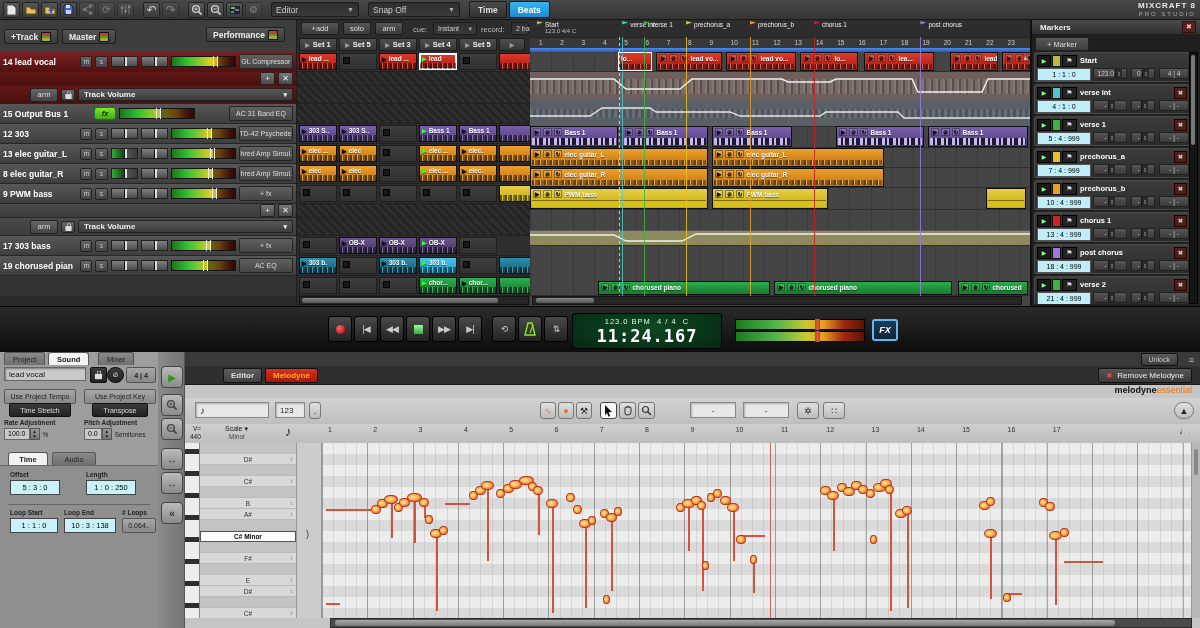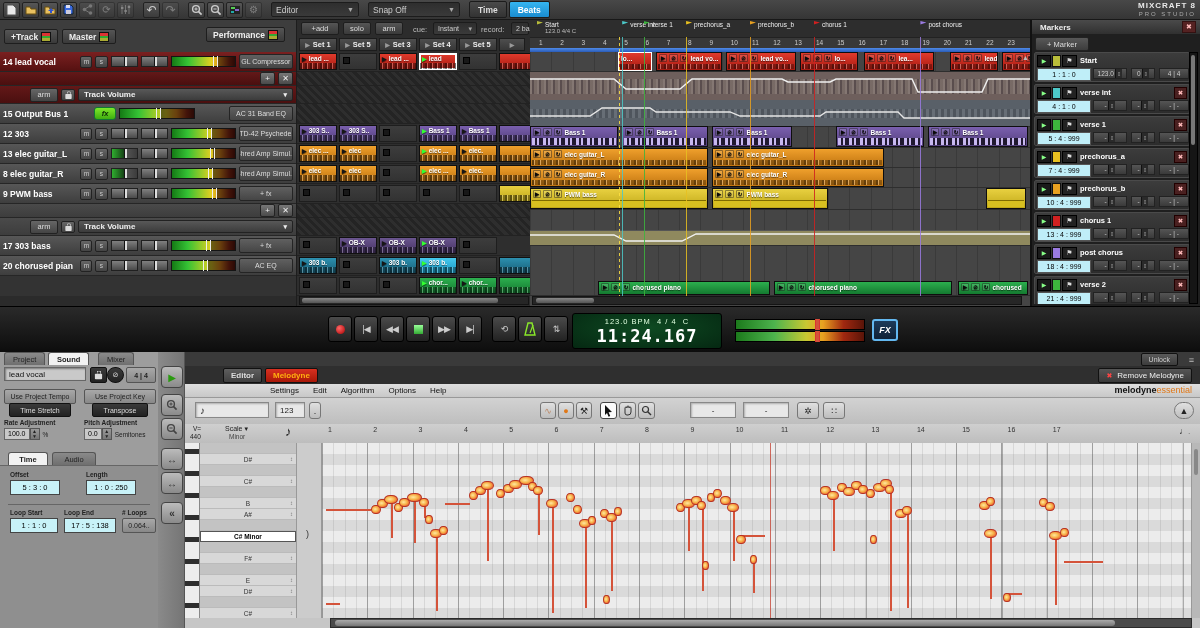--- a/index.html
+++ b/index.html
@@ -408,21 +408,21 @@
         <div class="pan">
           <i></i>
         </div>
         <div class="meter">
           <div class="mcap" style="width: 40%;"></div>
           <div class="mtick" style="left: 54%;"></div>
         </div>
         <div class="fxb">+ fx</div>
       </div>
       <div class="trow" style="height: 20px;">
-        <div class="tname">20 chorused pian</div>
+        <div class="tname">19 chorused pian</div>
         <div class="msb">m</div>
         <div class="msb">s</div>
         <div class="pan">
           <div class=""></div>
           <i></i>
         </div>
         <div class="pan">
           <i></i>
         </div>
         <div class="meter">
@@ -1174,21 +1174,21 @@
     <div class="bltab" style="left:52px;top:100px;width:44px;">Audio</div>
     <div style="position:absolute;left:0;top:113px;width:158px;height:163px;background:#8f8f8f;border-top:1px solid #666;"></div>
     <div class="sml" style="left:10px;top:119px;">Offset</div>
     <div class="cyf" style="position:absolute;left:10px;top:128px;width:48px;height:13px;line-height:13px;">5 : 3 : 0</div>
     <div class="sml" style="left:86px;top:119px;">Length</div>
     <div class="cyf" style="position:absolute;left:86px;top:128px;width:48px;height:13px;line-height:13px;">1 : 0 : 250</div>
     <div style="position:absolute;left:8px;top:152px;width:142px;border-top:1px solid #666;"></div>
     <div class="sml" style="left:10px;top:157px;">Loop Start</div>
     <div class="cyf" style="position:absolute;left:10px;top:166px;width:46px;height:13px;line-height:13px;">1 : 1 : 0</div>
     <div class="sml" style="left:64px;top:157px;">Loop End</div>
-    <div class="cyf" style="position:absolute;left:64px;top:166px;width:50px;height:13px;line-height:13px;">17 : 5 : 138</div>
+    <div class="cyf" style="position:absolute;left:64px;top:166px;width:50px;height:13px;line-height:13px;">10 : 3 : 138</div>
     <div class="sml" style="left:122px;top:157px;"># Loops</div>
     <div class="gbtn" style="position:absolute;left:122px;top:166px;width:32px;height:13px;">0.064..</div>
   </div>
 
   <div id="btnstrip" class="abs">
     <div class="vsb" style="top:14px;">
         <span style="color:#2a9a10;">▶</span>
       </div>
     <div class="vsb" style="top:42px;">
         <svg width="12" height="12">
@@ -1215,27 +1215,20 @@
       <div style="position:absolute;right:6px;top:3px;color:#bbb;font-size:9px;">≡</div>
     </div>
     <div id="melstrip2">
       <div class="meltab" style="left:38px;background:linear-gradient(180deg,#5e5e5e,#404040);color:#ddd;">Editor</div>
       <div class="meltab" style="left:80px;background:linear-gradient(180deg,#d83020,#a81808);color:#ffb010;">Melodyne</div>
       <div class="meltab" style="right:8px;background:linear-gradient(180deg,#555,#3a3a3a);color:#eee;font-weight:normal;gap:5px;">
           <span style="color:#f44;font-size:7px;">✖</span>
           <span>Remove Melodyne</span>
         </div>
     </div>
-    <div id="menubar">
-        <div class="mi">Settings</div>
-        <div class="mi">Edit</div>
-        <div class="mi">Algorithm</div>
-        <div class="mi">Options</div>
-        <div class="mi">Help</div>
-      </div>
     <div id="mlogo"><span>melodyne</span><i>essential</i></div>
     <div id="meltools">
       <div class="mfld" style="left:10px;width:74px;">
           <span style="font-size:10px;">♪</span>
         </div>
       <div class="mfld" style="left:90px;width:30px;">123</div>
       <div class="mtb" style="left:124px;width:12px;">.</div>
       <div class="mtb" style="left:355px;width:16px;color:#b86;">∿</div>
       <div class="mtb" style="left:373px;width:16px;">
           <span style="color:#e07818;">●</span>

